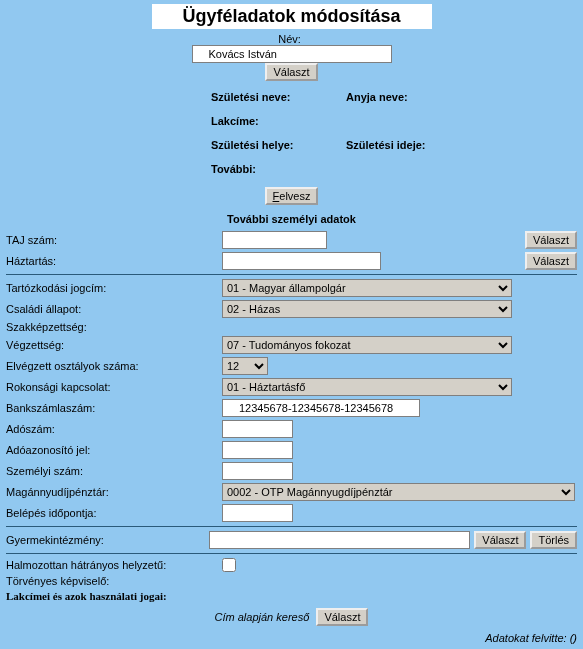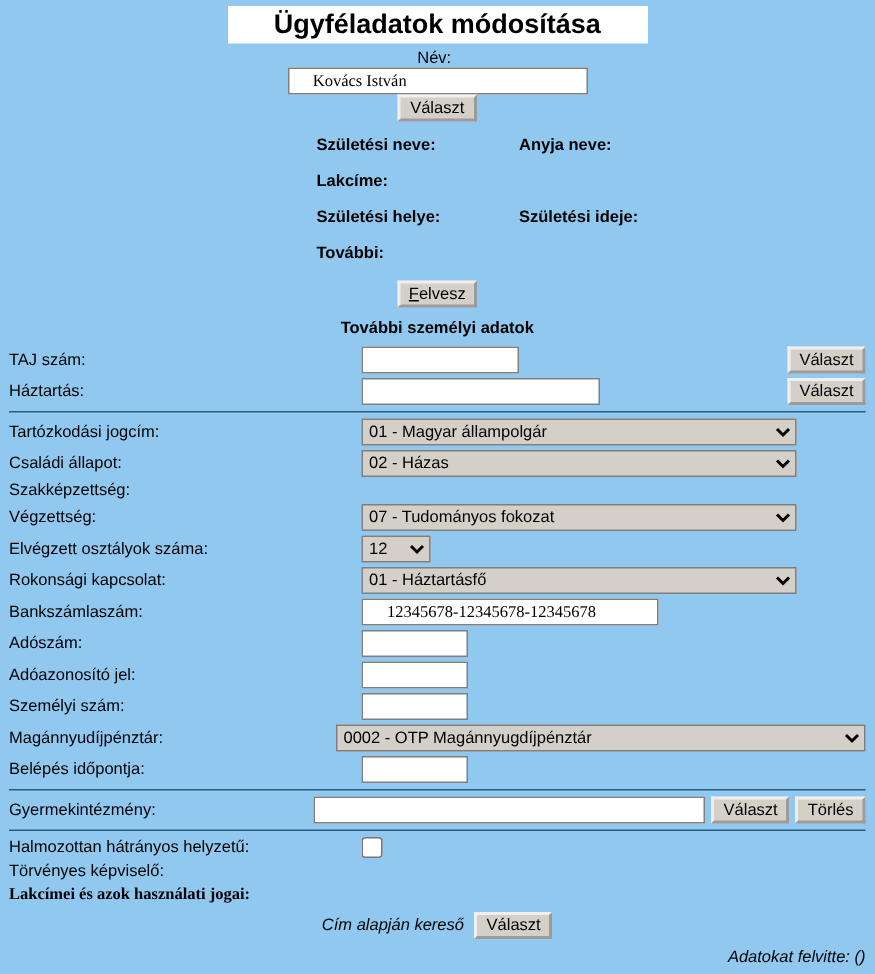--- a/index.html
+++ b/index.html
@@ -20,21 +20,21 @@
     margin: 0 auto 4px auto;
     width: 280px;
   }
   .row { display: flex; align-items: center; margin-bottom: 2px; min-height: 20px; }
   .name-row { justify-content: flex-end; flex-direction: column; }
   .right-label { text-align: right; padding-right: 4px; }
   .label-b { font-weight: bold; font-family: Liberation Serif, serif; }
   input[type="text"] {
     border: 1px solid #7f7f7f;
     background: #fff;
-    font-family: Liberation Serif, serif;
+    font-family: Liberation Sans, sans-serif;
     font-size: 11px;
     padding: 1px 16px;
     height: 18px;
   }
   select {
     border: 1px solid #7f7f7f;
     background: #d4d0c8;
     font-family: Verdana, Arial, sans-serif;
     font-size: 11px;
     height: 18px;
@@ -57,21 +57,21 @@
   hr {
     border: none;
     border-top: 1px solid #2a5a7a;
     margin: 4px 0;
   }
   .personal-block { margin-left: 180px; margin-top: 6px; }
   .personal-block .row { margin-bottom: 4px; }
   .personal-block span.lbl { font-weight: bold; display: inline-block; margin-left: 25px; }
   .felvesz-row { text-align: center; margin: 8px 0; }
   .section-head { font-weight: bold; text-align: center; margin: 8px 0 6px 0; }
-  .form-row { display: flex; align-items: center; margin-bottom: 3px; gap: 19px; }
+  .form-row { display: flex; align-items: center; margin-bottom: 3px; }
   .form-row .lcol { width: 216px; }
   .form-row .rcol { flex: 1; display: flex; align-items: center; }
   .right-btn { margin-left: auto; }
   .search-row { text-align: center; margin: 6px 0; }
   .search-row em { font-style: italic; padding-right: 4px; margin-top: 36px; }
   .meta { text-align: right; font-style: italic; margin-top: 6px; }
 </style>
 </head>
 <body>
 

